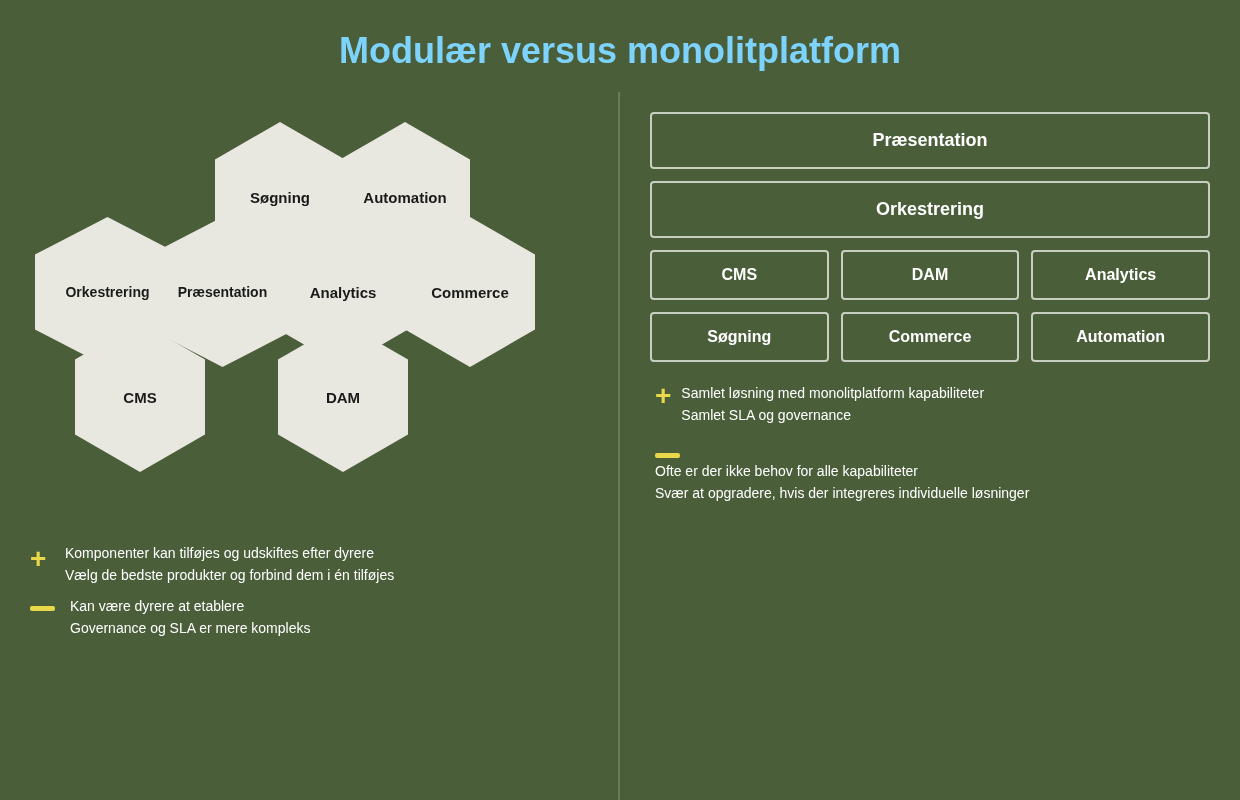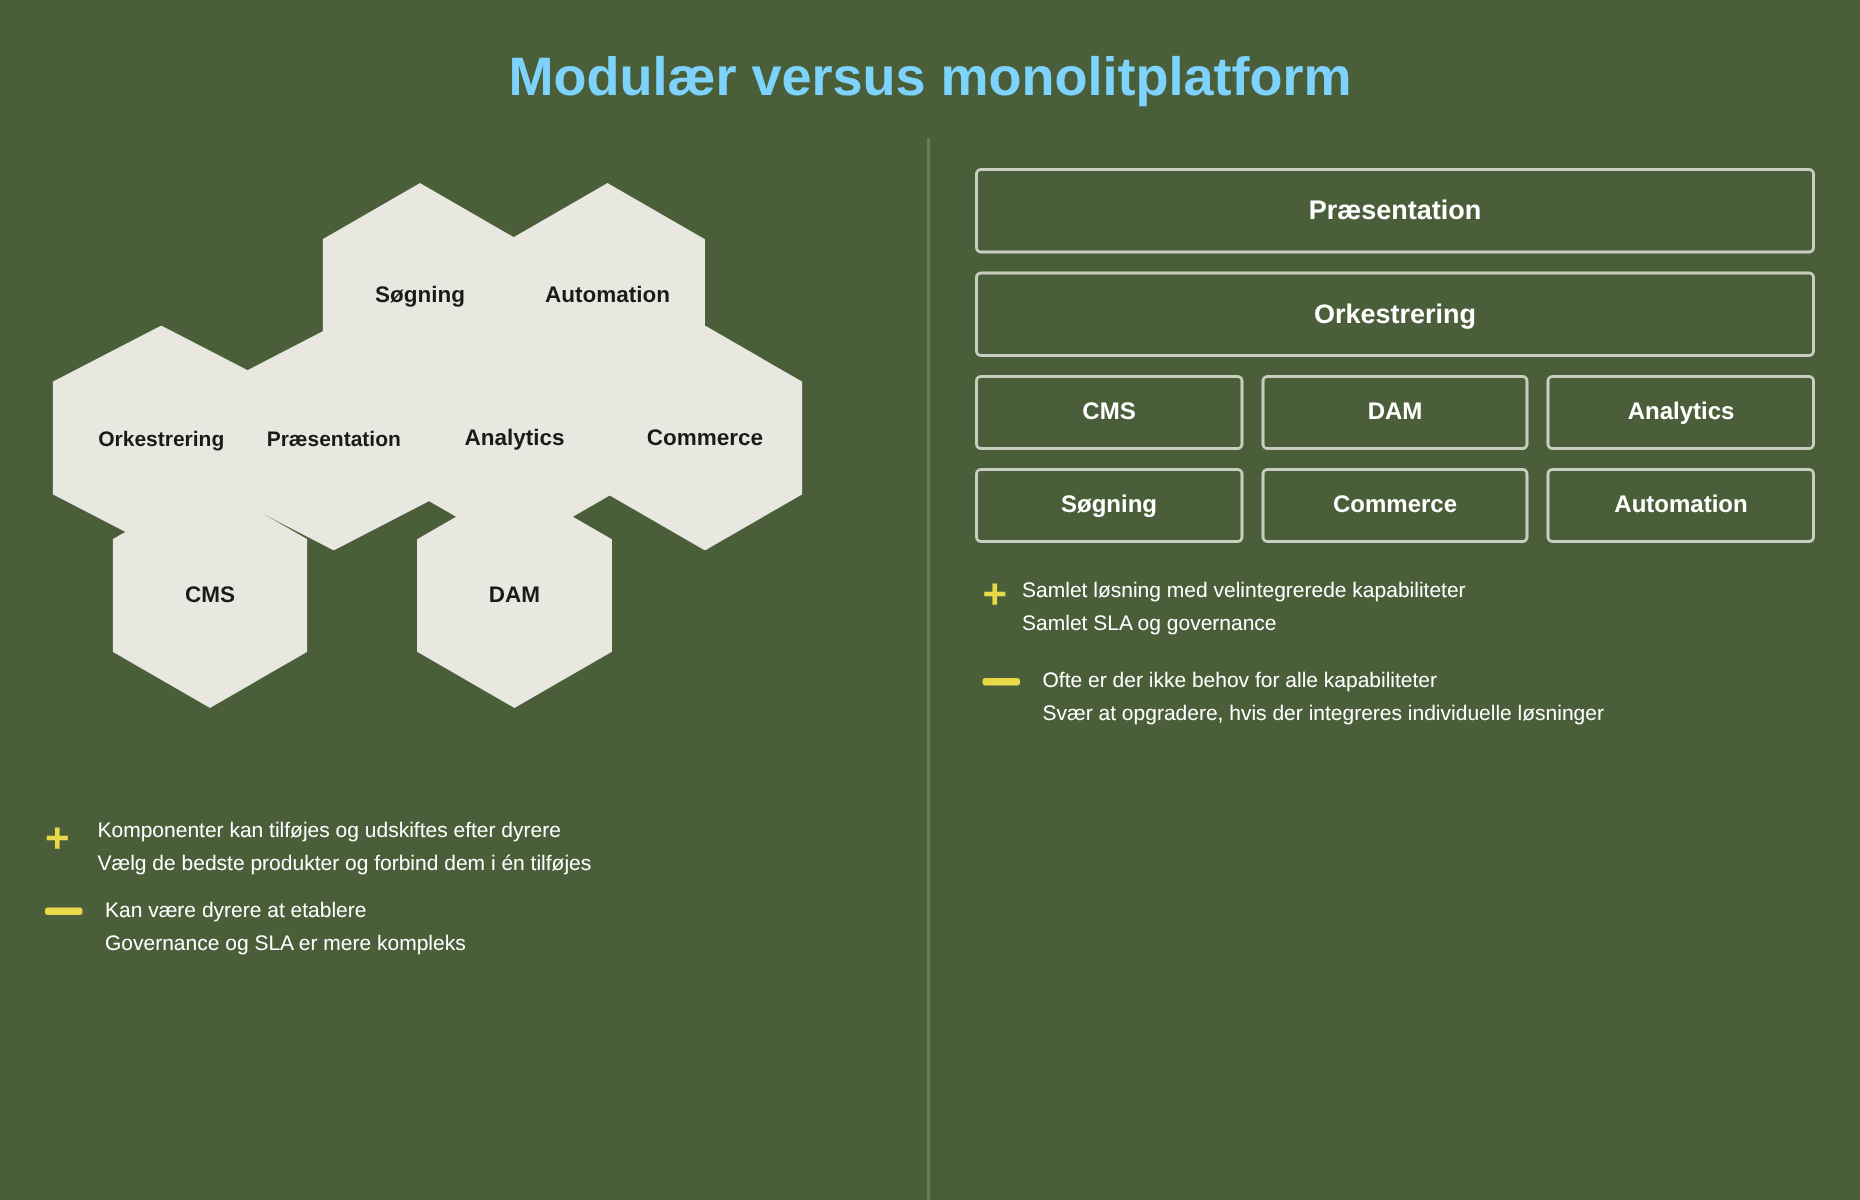--- a/index.html
+++ b/index.html
@@ -277,25 +277,25 @@
         <div class="mono-box-third">Commerce</div>
         <div class="mono-box-third">Automation</div>
       </div>
 
     </div>
 
     <div class="pros-cons-right">
       <div class="pro-item">
         <span class="pro-plus">+</span>
         <span class="right-pro-text">
-          <span>Samlet løsning med velintegrerede kapabiliteter</span><br>
+          <span>Samlet løsning med monolitplatform kapabiliteter</span><br>
           <span>Samlet SLA og governance</span>
         </span>
       </div>
-      <div class="con-item" style="margin-top:15px;">
+      <div class="con-item" style="margin-top:15px;flex-direction:column;">
         <span style="margin-right:15px; min-width:20px; display:inline-block;">
           <span style="display:inline-block;width:25px;height:5px;background:#e8d84a;border-radius:2px;vertical-align:middle;margin-top:8px;"></span>
         </span>
         <span class="right-con-text">
           <span>Ofte er der ikke behov for alle kapabiliteter</span><br>
           <span>Svær at opgradere, hvis der integreres individuelle løsninger</span>
         </span>
       </div>
     </div>
 

